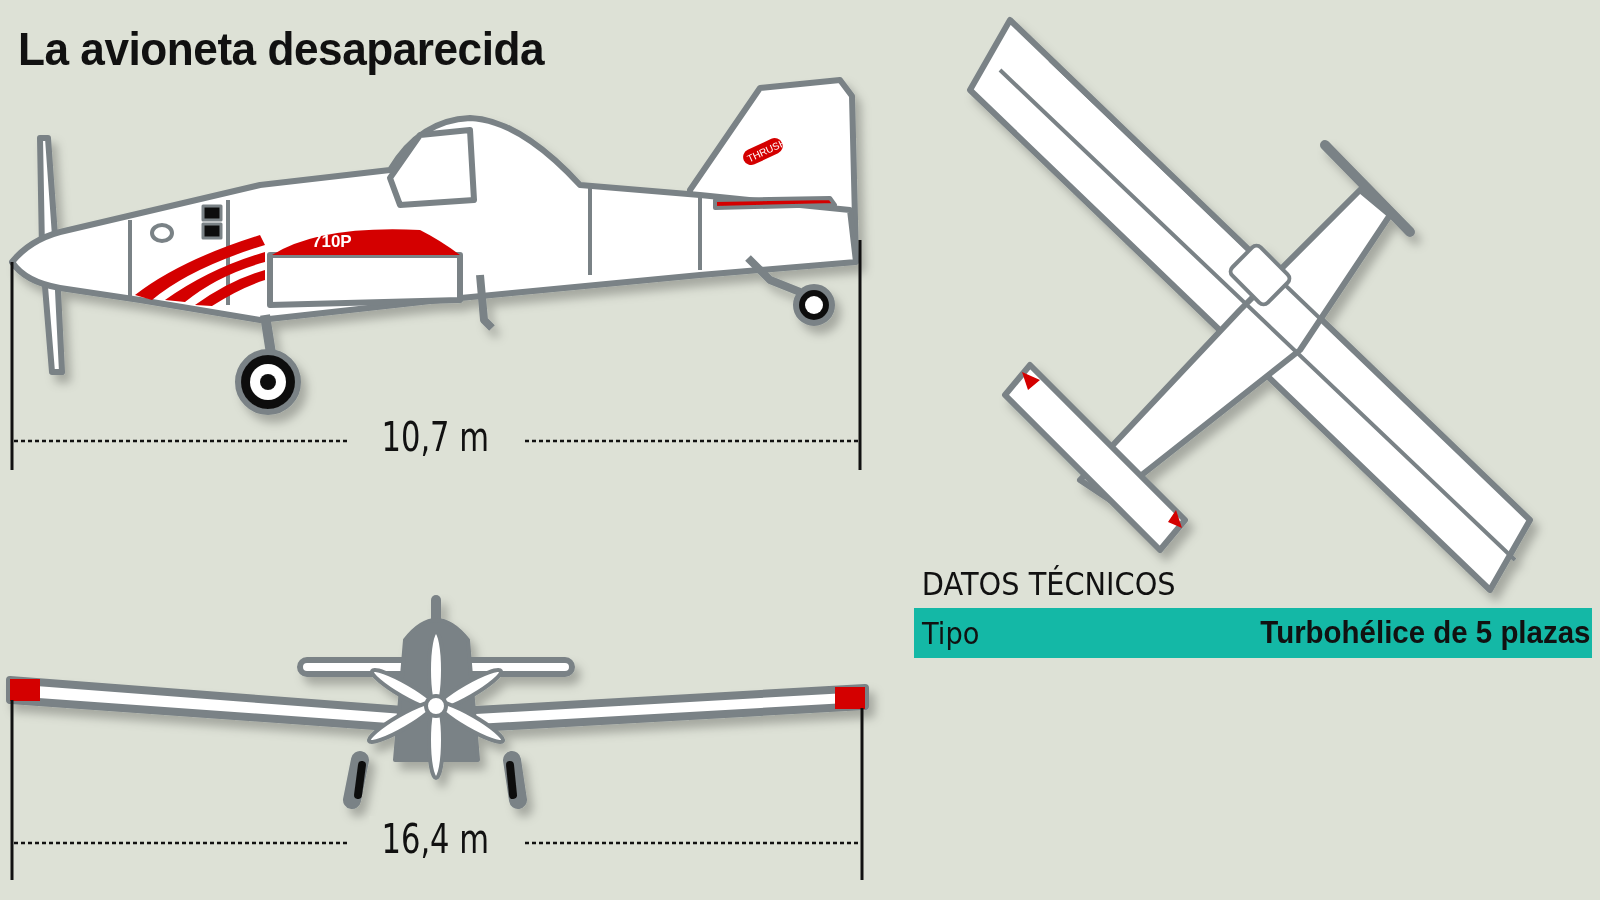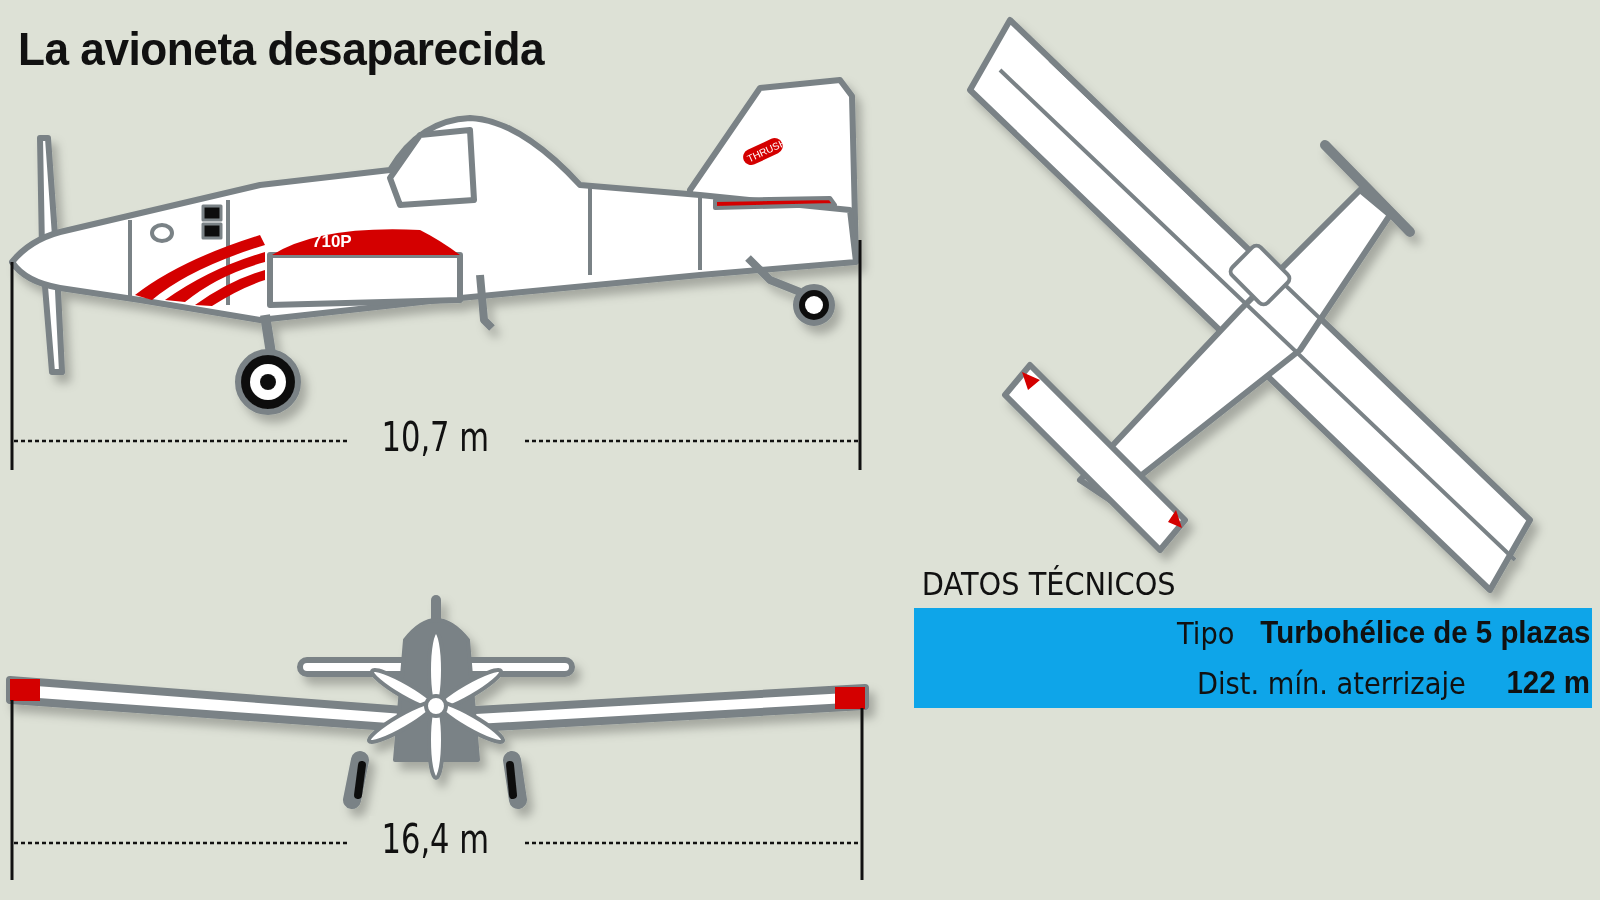--- a/index.html
+++ b/index.html
@@ -3,21 +3,21 @@
 <meta charset="utf-8">
 <style>
   html,body{margin:0;padding:0;}
   body{width:1600px;height:900px;background:#dde1d6;position:relative;overflow:hidden;font-family:"Liberation Sans",sans-serif;color:#111;}
   .title{position:absolute;left:18px;top:22px;font-size:46px;font-weight:bold;letter-spacing:-0.5px;transform:scaleX(0.96);transform-origin:left;}
   svg{position:absolute;left:0;top:0;}
   .dim-label{position:absolute;font-size:40px;font-family:"DejaVu Sans Condensed","DejaVu Sans",sans-serif;transform:scaleX(0.85);transform-origin:center;background:#dde1d6;padding:0 14px;}
   .specs{position:absolute;left:920px;top:560px;width:672px;}
   .specs-head{font-size:32px;height:48px;line-height:48px;padding-left:2px;transform:scaleX(0.9);transform-origin:left;font-family:"DejaVu Sans",sans-serif;}
   .row{display:flex;justify-content:space-between;align-items:center;height:50px;padding:0 2px;}
-  .row.alt{background:#0ea5e9;margin-left:-6px;padding-left:8px;justify-content:flex-end;}
+  .row.alt{background:#14b8a6;margin-left:-6px;padding-left:8px;}
   .row .k{font-size:31px;font-family:"DejaVu Sans",sans-serif;transform:scaleX(0.88);transform-origin:left;white-space:nowrap;}
   .row .v{font-size:31px;font-weight:bold;white-space:nowrap;transform:scaleX(0.95);transform-origin:right;}
 </style>
 </head>
 <body>
 
 <div class="title">La avioneta desaparecida</div>
 
 <svg width="1600" height="900" viewBox="0 0 1600 900">
   <defs>
@@ -116,17 +116,13 @@
 
 <div class="dim-label" style="left:358px;top:414px;">10,7 m</div>
 <div class="dim-label" style="left:358px;top:816px;">16,4 m</div>
 
 <div class="specs">
   <div class="specs-head">DATOS TÉCNICOS</div>
   <div class="row alt">
     <span class="k">Tipo</span>
     <span class="v">Turbohélice de 5 plazas</span>
   </div>
-  <div class="row alt">
-    <span class="k">Dist. mín. aterrizaje</span>
-    <span class="v">122 m</span>
-  </div>
 </div>
 
 </body></html>

